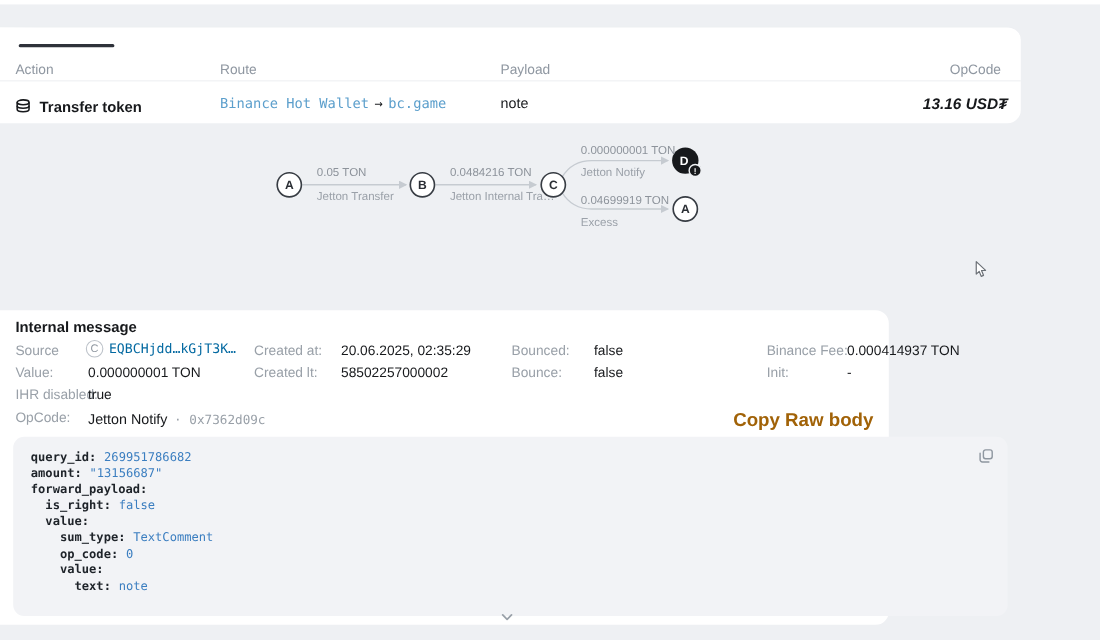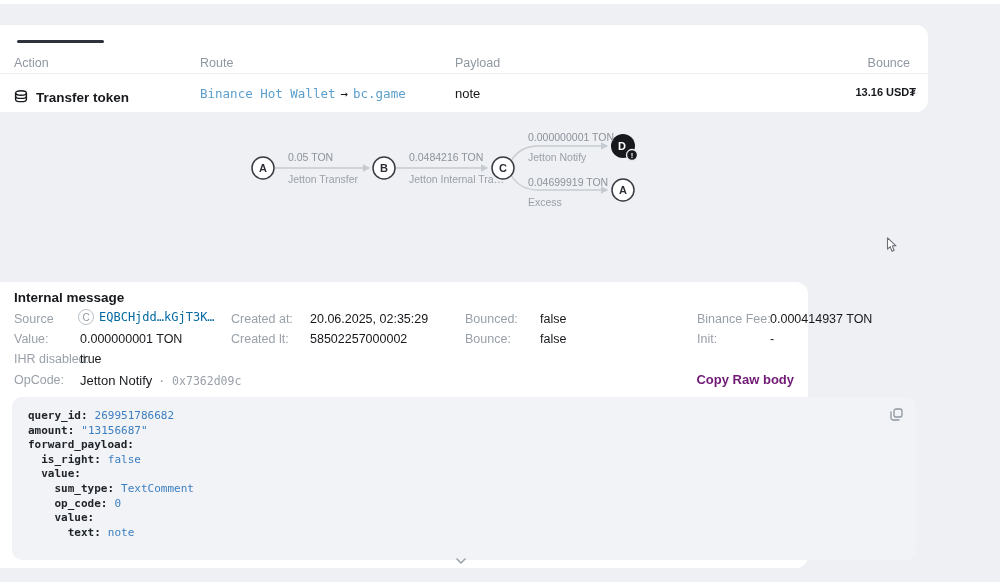--- a/index.html
+++ b/index.html
@@ -26,21 +26,21 @@
   }
   .th { position:absolute; top:31px; font-size:12.5px; color:#8f97a1; }
   #th-action { left:14px; } #th-route { left:200px; } #th-payload { left:455px; } #th-value { right:18px; }
   #row-divider { position:absolute; left:0; right:0; top:48px; border-bottom:1px solid #eef0f3; }
   #action-cell { position:absolute; left:14px; top:58px; height:22px; display:flex; align-items:flex-end; gap:8px; }
   #action-label { font-size:13.5px; font-weight:bold; }
   #route-cell { position:absolute; left:200px; top:61px; font-family:"DejaVu Sans Mono", monospace; font-size:12.5px; }
   .route-link { color:#5c9fcc; cursor:pointer; }
   .route-arrow { color:#17191c; padding:0 5px; }
   #payload-cell { position:absolute; left:455px; top:61px; font-size:13px; }
-  #value-cell { position:absolute; right:12px; top:61px; font-size:11px; font-weight:bold; }
+  #value-cell { position:absolute; right:12px; top:61px; font-size:14px; font-weight:bold;font-style:italic; }
 
   
   #diagram { position:absolute; left:225px; top:105px; width:440px; height:118px; }
   #diagram svg { position:absolute; left:0; top:0; }
   .edge-amount { position:absolute; font-size:10.5px; color:#8d939b; white-space:nowrap; }
   .edge-label  { position:absolute; font-size:10.5px; color:#9ba1a9; white-space:nowrap; }
   #e1-amount { left:63px;  top:46px; } #e1-label { left:63px;  top:68px; }
   #e2-amount { left:184px; top:46px; } #e2-label { left:184px; top:68px; }
   #e3-amount { left:303px; top:26px; } #e3-label { left:303px; top:46px; }
   #e4-amount { left:303px; top:71px; } #e4-label { left:303px; top:91px; }
@@ -59,21 +59,21 @@
   .c3l { left:465px; } .c3v { left:540px; } .c4l { left:697px; } .c4v { left:770px; }
   #source-cell { position:absolute; left:78px; top:27px; display:flex; align-items:center; gap:5px; }
   #source-badge {
     width:16px; height:16px; border:1px solid #bcc2c9; border-radius:50%;
     color:#8f97a0; font-size:10px; display:flex; align-items:center; justify-content:center;
   }
   #source-addr { font-family:"DejaVu Sans Mono", monospace; font-size:12px; color:#0369a1; cursor:pointer; }
   #opcode-cell { position:absolute; left:80px; top:91px; display:flex; align-items:baseline; gap:6px; }
   #opcode-name { font-size:13px; color:#17191c; }
   #opcode-hex { font-family:"DejaVu Sans Mono", monospace; font-size:11.5px; color:#99a0a8; }
-  #copy-raw { position:absolute; right:14px; top:90px; font-size:13px; font-weight:600; color:#701a75; cursor:pointer; }
+  #copy-raw { position:absolute; right:14px; top:90px; font-size:17px; font-weight:600; color:#a16207; cursor:pointer; }
 
   
   #code-block {
     position:absolute; left:12px; top:115px; width:904px; height:163px;
     background:#f2f3f6; border-radius:10px; padding:12px 16px;
     font-family:"DejaVu Sans Mono", monospace; font-size:11px; line-height:14.6px;
   }
   .code-line { white-space:pre; }
   .ck { color:#1e2329; font-weight:bold; white-space:pre; }
   .cv { color:#3b7ec0; padding-left:7px; }
@@ -88,21 +88,21 @@
 </head>
 <body>
 
 <div id="top-strip"></div>
 
 <div id="card-actions" class="card">
   <div id="tab-underline"></div>
   <span class="th" id="th-action">Action</span>
   <span class="th" id="th-route">Route</span>
   <span class="th" id="th-payload">Payload</span>
-  <span class="th" id="th-value">Bounce</span>
+  <span class="th" id="th-value">OpCode</span>
   <div id="row-divider"></div>
 
   <div id="action-cell">
     <span style="display:flex">
       <svg width="14" height="15" viewBox="0 0 14 15">
         <ellipse cx="7" cy="3" rx="5.4" ry="2.2" fill="none" stroke="#17191c" stroke-width="1.4"></ellipse>
         <path d="M1.6 3 v3.2 c0 1.2 2.4 2.2 5.4 2.2 s5.4 -1 5.4 -2.2 V3" fill="none" stroke="#17191c" stroke-width="1.4"></path>
         <path d="M1.6 6.2 v3.2 c0 1.2 2.4 2.2 5.4 2.2 s5.4 -1 5.4 -2.2 V6.2" fill="none" stroke="#17191c" stroke-width="1.4"></path>
       </svg>
     </span>

